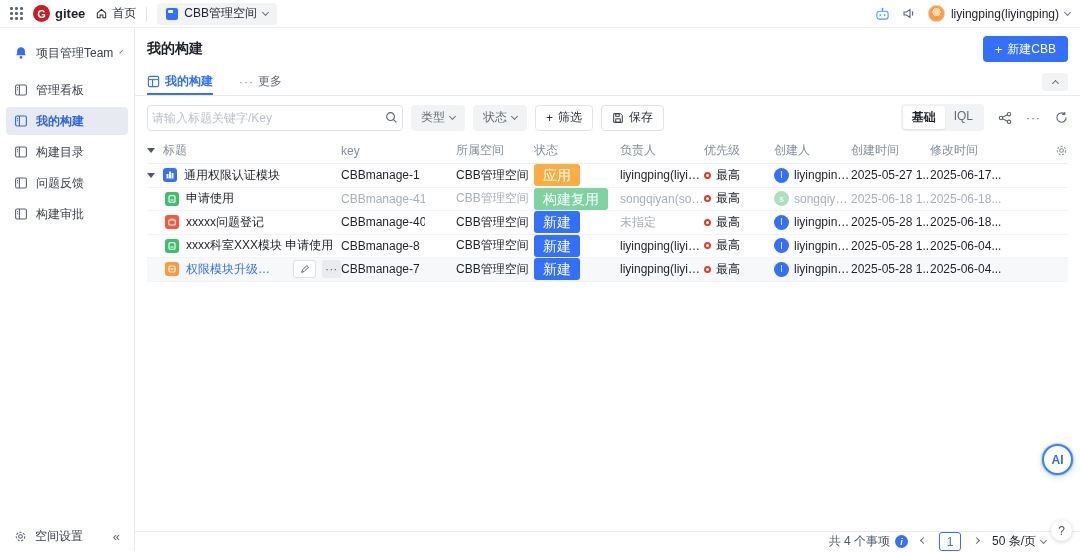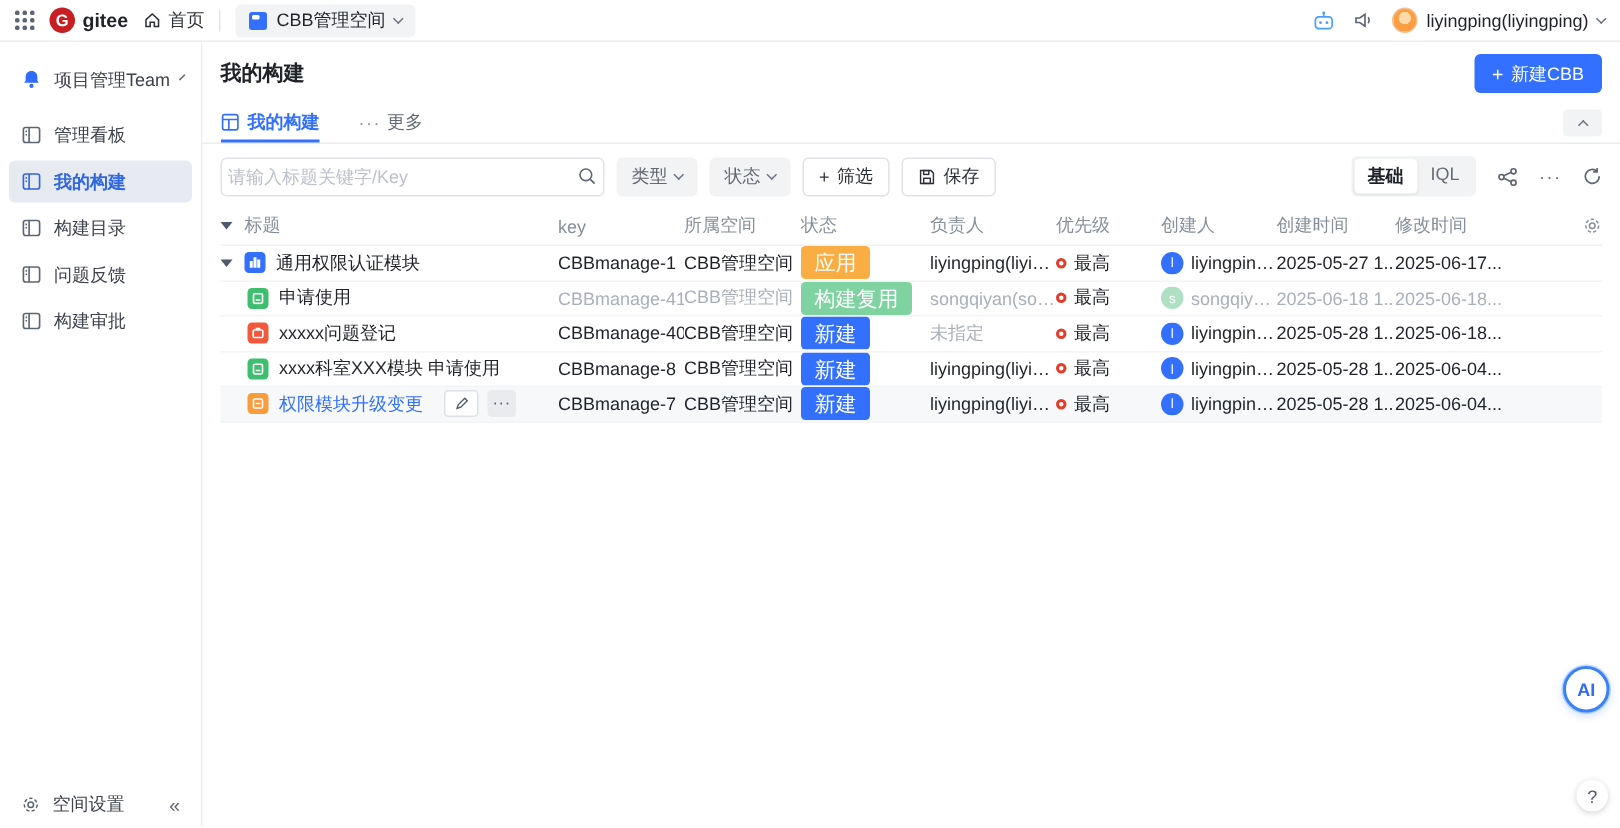--- a/index.html
+++ b/index.html
@@ -74,21 +74,21 @@
   .more-dots { color:#5c6573; letter-spacing:1px; cursor:pointer; }
 
   
   .table { margin:0 12px; }
   .trow, .thead { display:flex; align-items:center; }
   .thead { height:26px; color:#86909c; border-bottom:1px solid #eef1f4; }
   .trow { height:23.5px; border-bottom:1px solid #f2f4f7; }
   .trow.hovered { background:#f6f8fa; }
   .cell { white-space:nowrap; overflow:hidden; text-overflow:ellipsis; flex:none; display:flex; align-items:center; }
   .c-title { flex:1 1 auto; min-width:0; }
-  .c-key { width:84px; } .c-space { width:78px; } .c-status { width:86px; }
+  .c-key { width:84px; } .c-space { width:78px;margin-left:31px; } .c-status { width:86px; }
   .c-owner { width:84px; } .c-pri { width:70px; gap:5px; } .c-creator { width:77px; gap:5px; }
   .c-created { width:79px; } .c-mod { width:112px; } .c-gear { width:26px; justify-content:flex-end; }
   .caret { width:16px; flex:none; display:flex; align-items:center; cursor:pointer; }
   .caret::after { content:""; border-left:4px solid transparent; border-right:4px solid transparent; border-top:5px solid #4e5969; }
   .indent { width:18px; flex:none; }
   .ricon { width:14px; height:14px; border-radius:3px; flex:none; margin-right:7px; display:flex; align-items:center; justify-content:center; }
   .rtitle { overflow:hidden; text-overflow:ellipsis; }
   .rtitle.link { color:#3370ff; cursor:pointer; }
   .muted { color:#a9b0ba; }
   .badge { color:#fff; font-size:14px; line-height:1; padding:4px 9px; border-radius:3px; display:inline-block; }
@@ -500,17 +500,34 @@
         <div class="cell c-creator">
             <span class="avatar-sm" style="background: rgb(51, 112, 255);">l</span>
             <span class="trunc">liyingping(l...</span>
           </div>
         <div class="cell c-created">2025-05-28 1...</div>
         <div class="cell c-mod">2025-06-04...</div>
         <div class="cell c-gear"></div>
       </div>
     </div>
 
+    <div class="pagination">
+      <span style="display:flex;align-items:center;gap:5px;">
+        <span>共 4 个事项</span>
+        <span class="info-ic">i</span>
+      </span>
+      <span class="pg-chv">
+          <span class="chv sm left"></span>
+        </span>
+      <span class="page-box">1</span>
+      <span class="pg-chv">
+          <span class="chv sm right"></span>
+        </span>
+      <span class="page-size">
+        <span>50 条/页</span>
+        <span class="chv sm"></span>
+      </span>
+    </div>
   </div>
 </div>
 
 <div class="ai-fab">AI</div>
 <div class="help-fab">?</div>
 
 </body></html>

